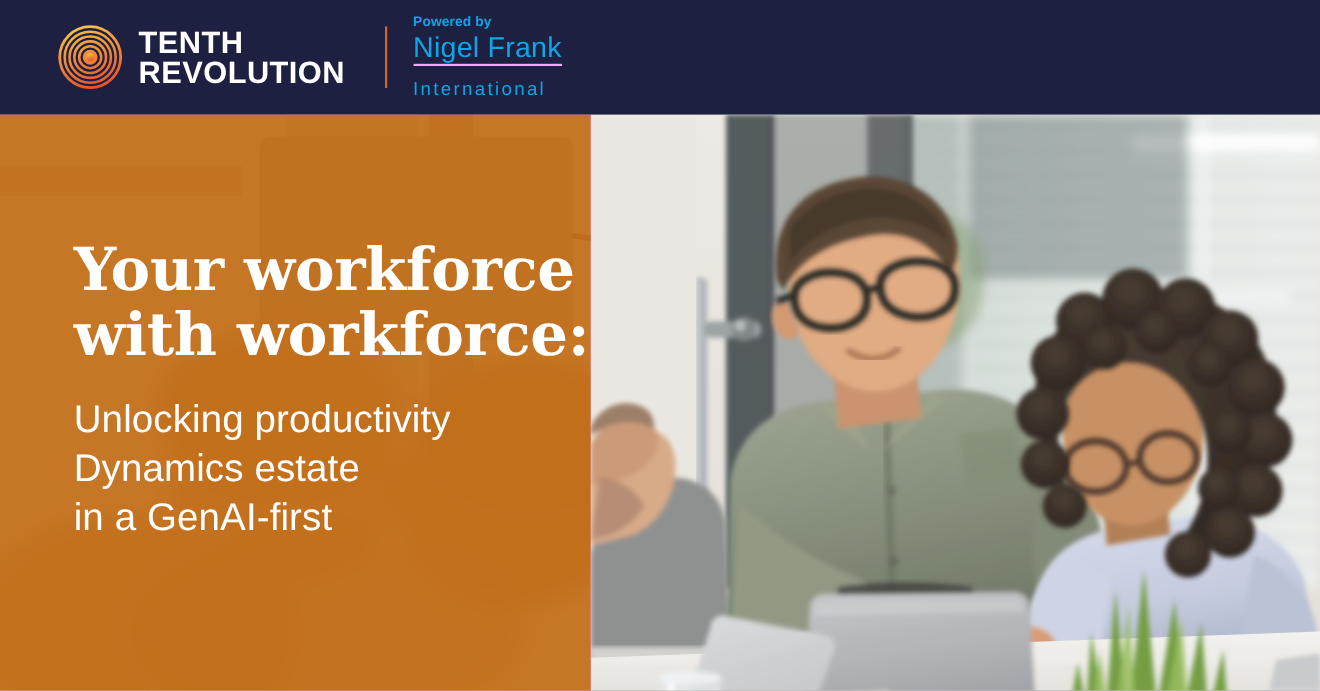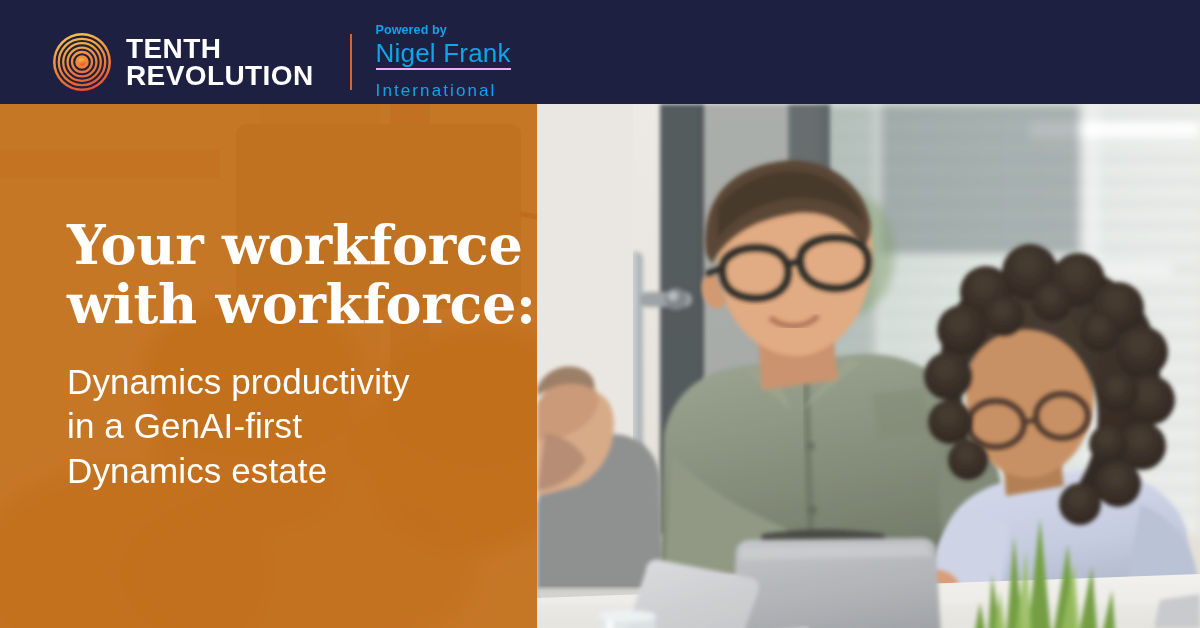--- a/index.html
+++ b/index.html
@@ -7,21 +7,21 @@
   body { font-family:"Liberation Sans", sans-serif; }
 
   .banner { position:relative; width:1200px; height:628px; overflow:hidden; }
 
   
   .header {
     position:absolute; left:0; top:0; width:1200px; height:104px;
     background:#1d2040; z-index:30;
   }
   .brand-row {
-    position:absolute; left:52px; top:28px;
+    position:absolute; left:52px; top:18px;
     display:flex; align-items:center; height:68px;
   }
   .logo-mark { width:60px; height:60px; flex:0 0 60px; }
   .brand-word {
     margin-left:14px;
     color:#ffffff; line-height:0.98;
     font-size:28px; font-weight:700; letter-spacing:0.4px;
   }
   .brand-word .l1 { display:block; }
   .brand-word .l2 { display:block; }
@@ -390,23 +390,23 @@
       </svg>
     </div>
     <div class="panel-tint"></div>
 
     <div class="copy">
       <div class="headline">
         <span class="hl">Your workforce</span>
         <span class="hl">with workforce:</span>
       </div>
       <div class="subhead">
-        <span class="sl">Dynamics productivity</span>
+        <span class="sl">Unlocking productivity</span>
+        <span class="sl">Dynamics estate</span>
         <span class="sl">in a GenAI-first</span>
-        <span class="sl">Dynamics estate</span>
       </div>
     </div>
   </div>
 
   <div class="header">
     <div class="brand-row">
 
       <span class="logo-mark">
         <svg viewBox="0 0 60 60" xmlns="http://www.w3.org/2000/svg" aria-hidden="true">
           <defs>

